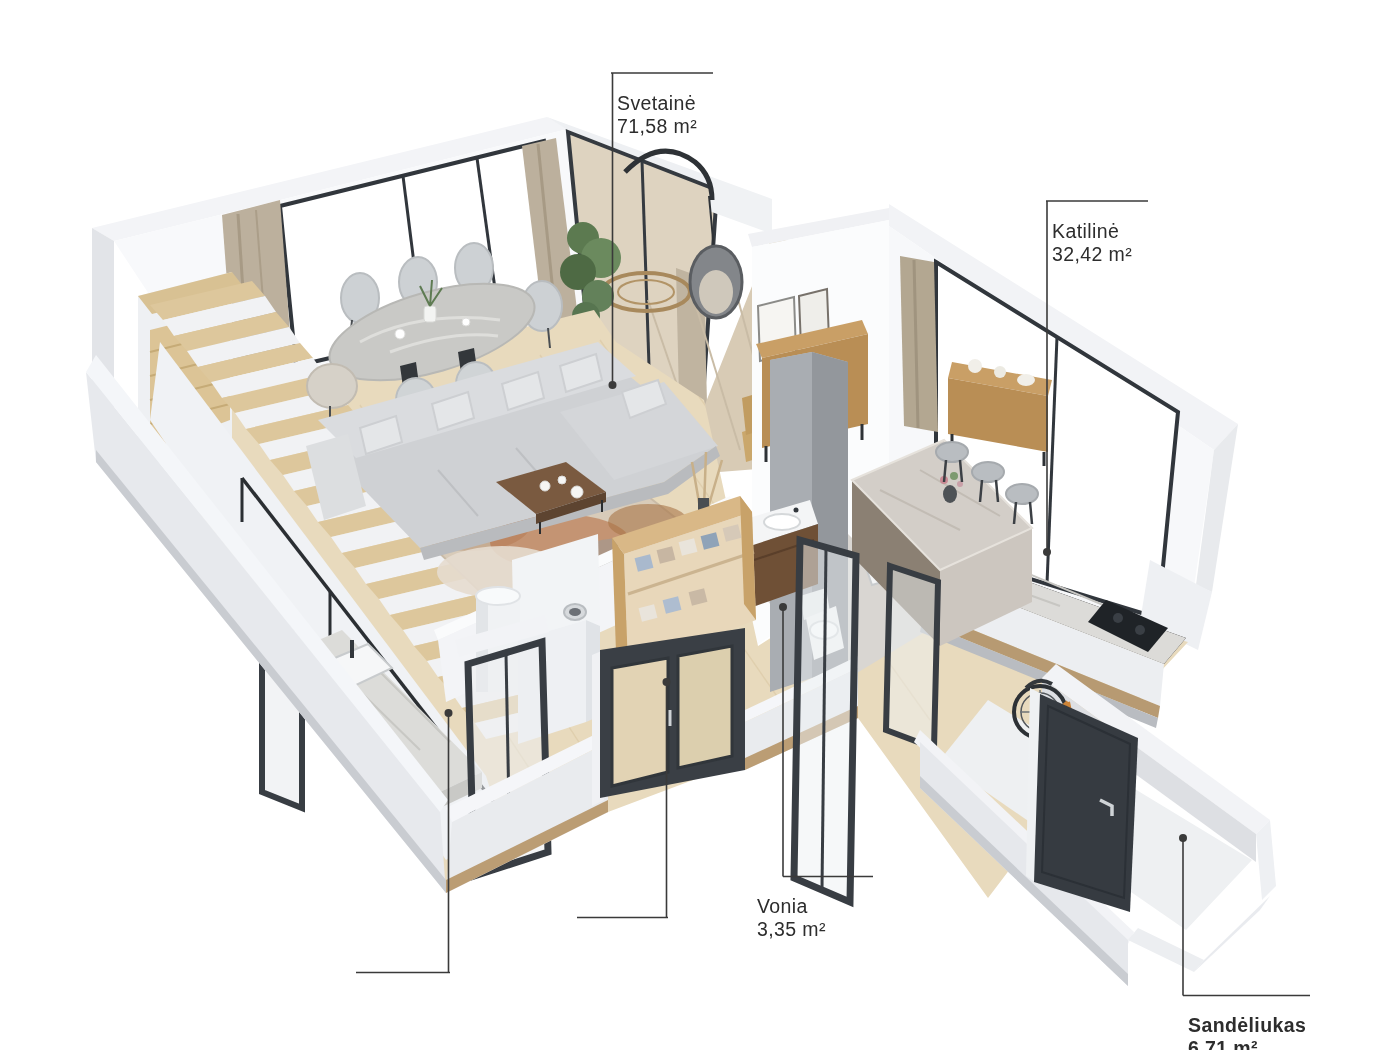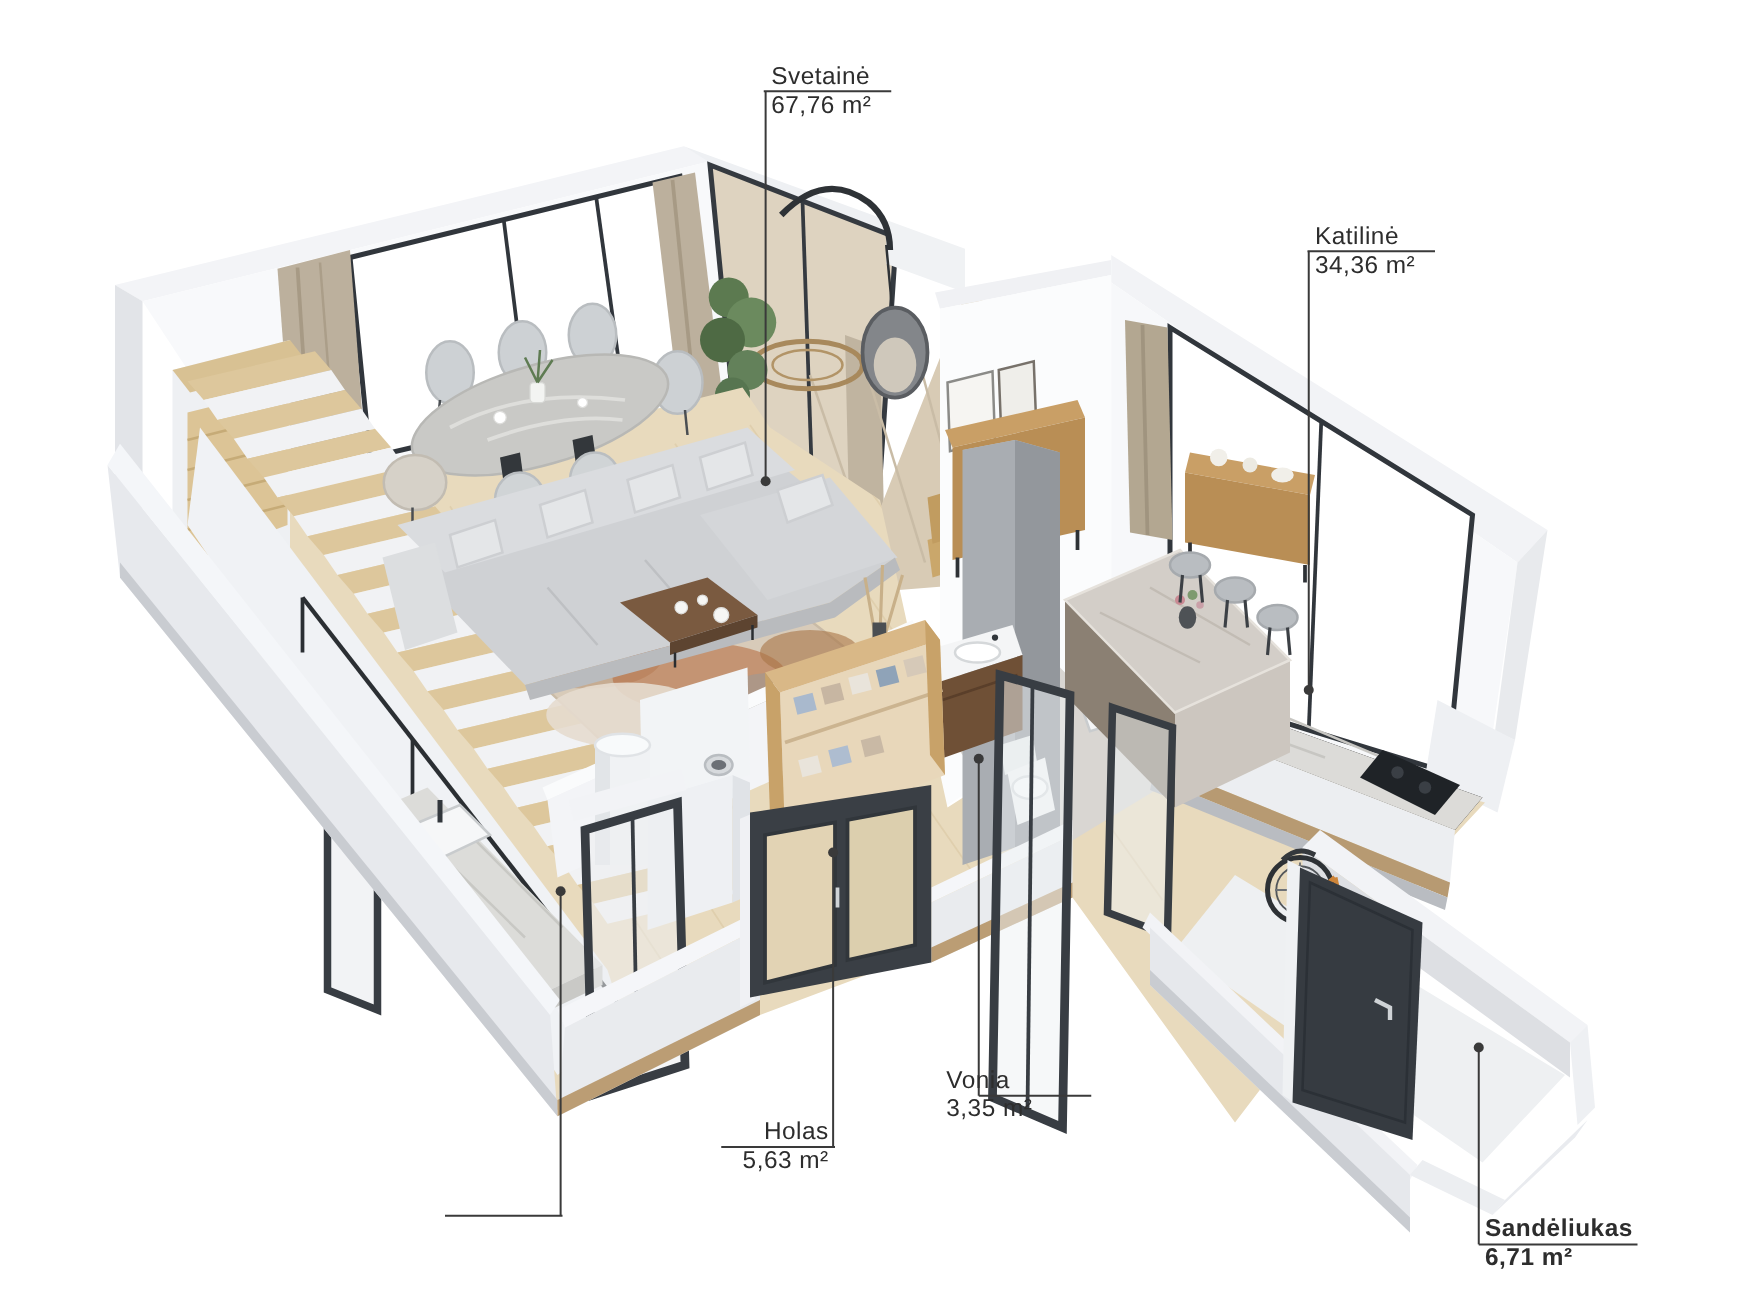--- a/index.html
+++ b/index.html
@@ -2,21 +2,21 @@
 <html style="--label-text: #2d2d2d; --leader-line: #3a3a3a; --wall-white: #f4f5f8; --wall-shade: #e7e9ed; --floor-wood: #e8dabd; --frame-dark: #383d43; --wood-furniture: #bd9159; --marble: #dadad7; --sofa-gray: #d2d4d7; --bike-orange: #cd8438;"><head>
 <meta charset="utf-8">
 <style>
   html,body{margin:0;padding:0;background:#fff;}
   .stage{position:relative;width:1400px;height:1050px;background:#fff;overflow:hidden;
          font-family:"Liberation Sans",sans-serif;}
   .scene{position:absolute;left:0;top:0;width:1400px;height:1050px;}
   .leader{stroke:var(--leader-line,#3a3a3a);stroke-width:1.6;fill:none;}
   .leader-dot{fill:var(--leader-line,#333);}
   .lbl{position:absolute;color:var(--label-text,#2d2d2d);font-size:19.5px;line-height:23px;
-       letter-spacing:.4px;white-space:nowrap;}
+       letter-spacing:.4px;white-space:nowrap;margin-top:42px;}
   .lbl .lbl-name{height:23px;}
   .lbl .lbl-area{height:23px;}
   .lbl-svetaine{left:617px;top:50px;}
   .lbl-virtuve{left:1052px;top:178px;}
   .lbl-vonia{left:757px;top:853px;}
   .lbl-holas{left:523px;top:894px;width:140px;text-align:right;}
   .lbl-katiline{left:305px;top:949px;width:140px;text-align:right;}
   .lbl-sandeliukas{left:1188px;top:972px;font-weight:bold;}
 </style>
 </head>
@@ -451,32 +451,28 @@
     <g>
       <line class="leader" x1="1183" y1="995.5" x2="1310" y2="995.5"></line>
       <line class="leader" x1="1183" y1="838" x2="1183" y2="995.5"></line>
       <circle class="leader-dot" cx="1183" cy="838" r="4"></circle>
     </g>
   </g>
 </svg>
 
 <div class="lbl lbl-svetaine">
   <div class="lbl-name">Svetainė</div>
-  <div class="lbl-area">67,76 m²</div>
+  <div class="lbl-area">71,58 m²</div>
 </div>
 <div class="lbl lbl-virtuve">
   <div class="lbl-name">Katilinė</div>
-  <div class="lbl-area">34,36 m²</div>
+  <div class="lbl-area">32,42 m²</div>
 </div>
 <div class="lbl lbl-vonia">
   <div class="lbl-name">Vonia</div>
   <div class="lbl-area">3,35 m²</div>
 </div>
-<div class="lbl lbl-holas">
-  <div class="lbl-name">Holas</div>
-  <div class="lbl-area">5,63 m²</div>
-</div>
 <div class="lbl lbl-sandeliukas">
   <div class="lbl-name">Sandėliukas</div>
   <div class="lbl-area">6,71 m²</div>
 </div>
 
 </div>
 
 </body></html>

